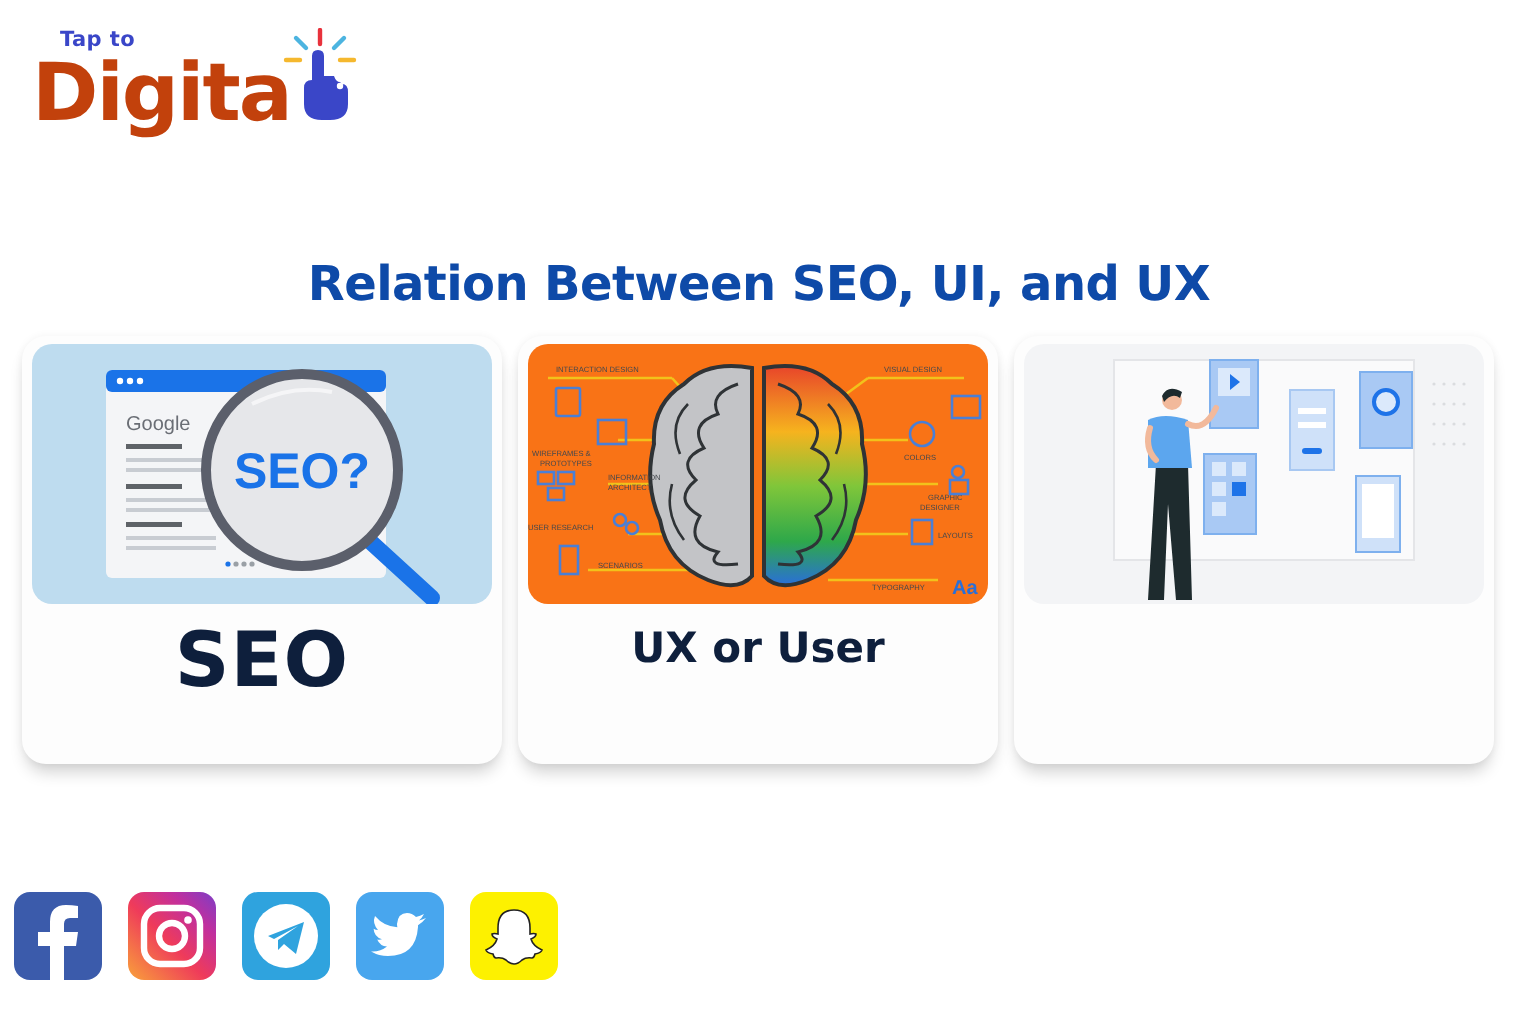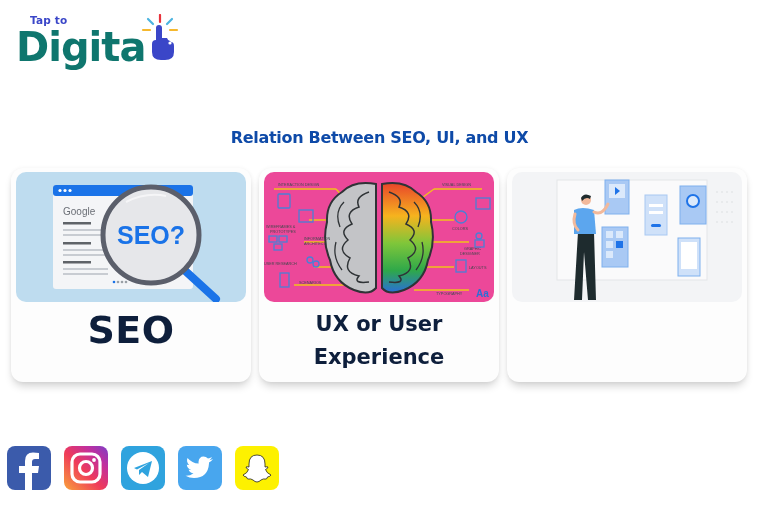--- a/index.html
+++ b/index.html
@@ -1,36 +1,36 @@
 <!DOCTYPE html>
 <html><head>
 <meta charset="utf-8">
 <style>
   * { box-sizing: border-box; margin: 0; padding: 0; }
   html, body { width: 759px; height: 505px; background: #ffffff; overflow: hidden; }
   body { position: relative; font-family: "DejaVu Sans", "Liberation Sans", sans-serif; }
 
   .logo { position: absolute; left: 14px; top: 8px; width: 160px; height: 66px; }
   .logo-small { position: absolute; left: 4px; top: 6px; font-size: 10.5px; font-weight: bold; color: #3a46c8; letter-spacing: 0.2px; margin-left: 12px; }
-  .logo-big { position: absolute; left: 2px; top: 15px; font-size: 40px; font-weight: bold; color: #0f766e; letter-spacing: -1px; line-height: 48px; }
+  .logo-big { position: absolute; left: 2px; top: 15px; font-size: 40px; font-weight: bold; color: #c2410c; letter-spacing: -1px; line-height: 48px; }
   .logo-hand { position: absolute; left: 126px; top: 6px; width: 40px; height: 50px; }
 
-  .title { position: absolute; left: 0; top: 128px; width: 759px; text-align: center; font-size: 16px; font-weight: bold; color: #0e4aa8; letter-spacing: -0.3px; }
+  .title { position: absolute; left: 0; top: 128px; width: 759px; text-align: center; font-size: 24px; font-weight: bold; color: #0e4aa8; letter-spacing: -0.3px; }
 
   .card { position: absolute; top: 168px; width: 240px; height: 214px; background: #fdfdfd; border-radius: 12px; box-shadow: 0 6px 8px -2px rgba(0,0,0,0.18), 0 0 4px rgba(0,0,0,0.05); }
   .card-1 { left: 11px; }
   .card-2 { left: 259px; }
   .card-3 { left: 507px; }
   .card-img { position: absolute; left: 5px; top: 4px; width: 230px; height: 130px; border-radius: 10px; overflow: hidden; }
   .card-label { position: absolute; left: 0; width: 240px; text-align: center; font-weight: bold; color: #0e1f3c; }
   .card-1 .card-label { top: 140px; font-size: 38px; letter-spacing: 0.5px; }
   .card-2 .card-label, .card-3 .card-label { top: 140px; font-size: 21px; line-height: 33px; }
 
   .seo-bg { background: #bedcef; }
-  .ux-bg { background: #ec4899; }
+  .ux-bg { background: #f97316; }
   .ui-bg { background: #f3f4f6; }
 
   .social { position: absolute; top: 446px; left: 7px; display: flex; gap: 13px; }
   .soc { width: 44px; height: 44px; border-radius: 8px; display: flex; align-items: center; justify-content: center; }
   .fb { background: #3b5bab; }
   .ig { background: linear-gradient(45deg, #f9a23a 0%, #ef3b5a 45%, #c12f9e 75%, #7b3ec7 100%); }
   .tg { background: #2fa3de; }
   .tw { background: #48a6ee; }
   .sc { background: #fdf100; }
 </style>
@@ -149,21 +149,20 @@
         <circle cx="197" cy="45" r="6"></circle>
         <circle cx="215" cy="64" r="3"></circle>
           <rect x="211" y="68" width="9" height="7"></rect>
         <rect x="192" y="88" width="10" height="12"></rect>
       </g>
       <text x="212" y="125" font-size="10" font-weight="bold" fill="#2b6fd6" font-family="Liberation Sans, sans-serif">Aa</text>
     </svg>
   </div>
   <div class="card-label">
     <div>UX or User</div>
-    <div>Experience</div>
   </div>
 </div>
 
 <div class="card card-3">
   <div class="card-img ui-bg">
     <svg width="230" height="130" viewBox="0 0 230 130">
       <rect x="45" y="8" width="150" height="100" fill="#fafafb" stroke="#e4e5e8" stroke-width="1"></rect>
       <g fill="#dadcdf">
         <circle cx="205" cy="20" r="0.8"></circle>
           <circle cx="210" cy="20" r="0.8"></circle>

